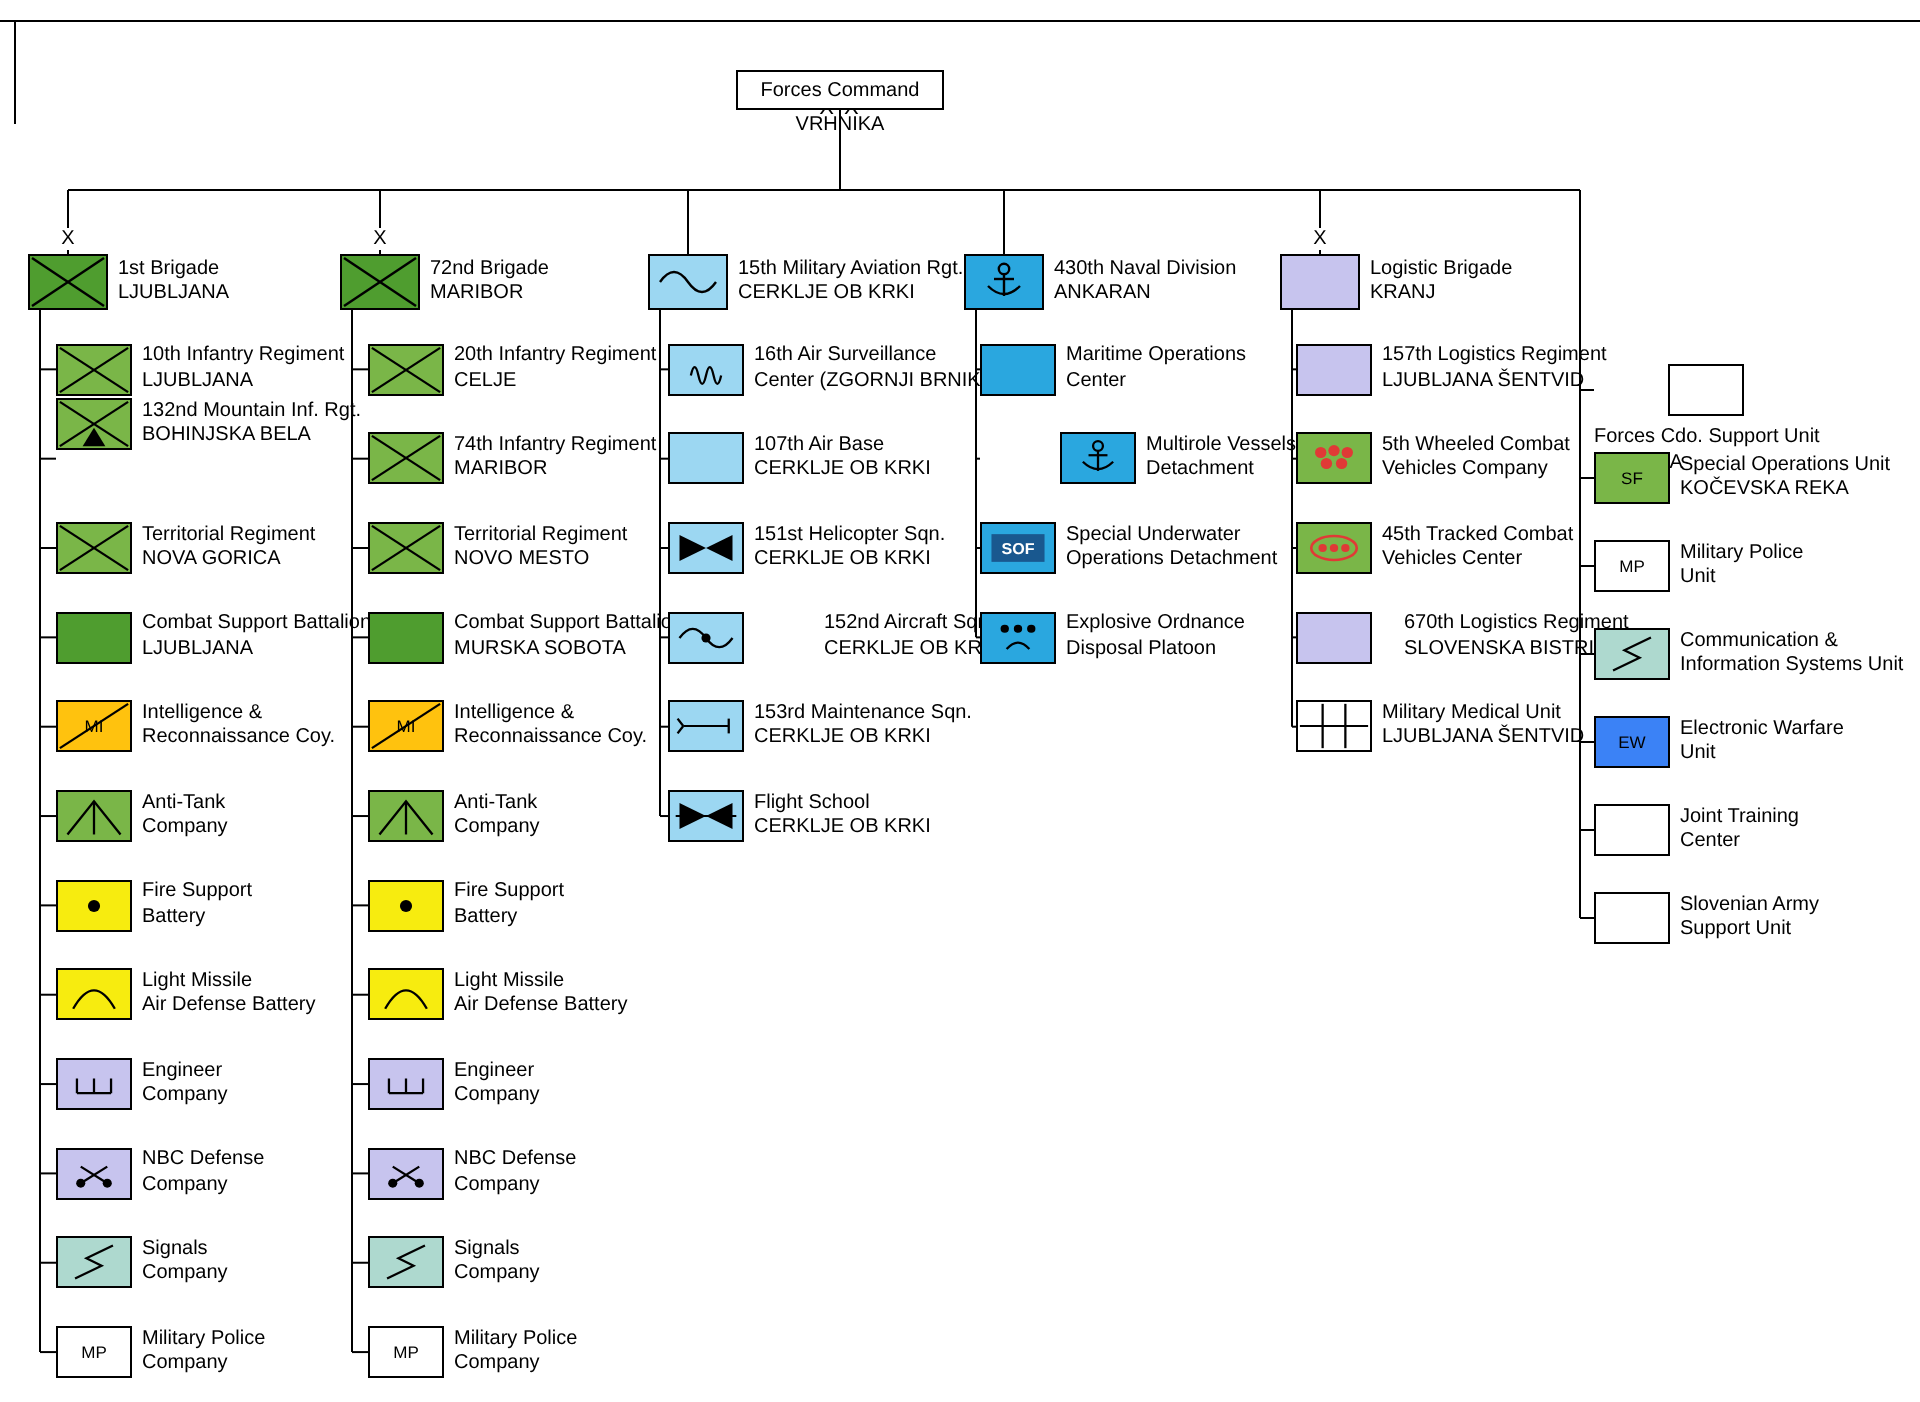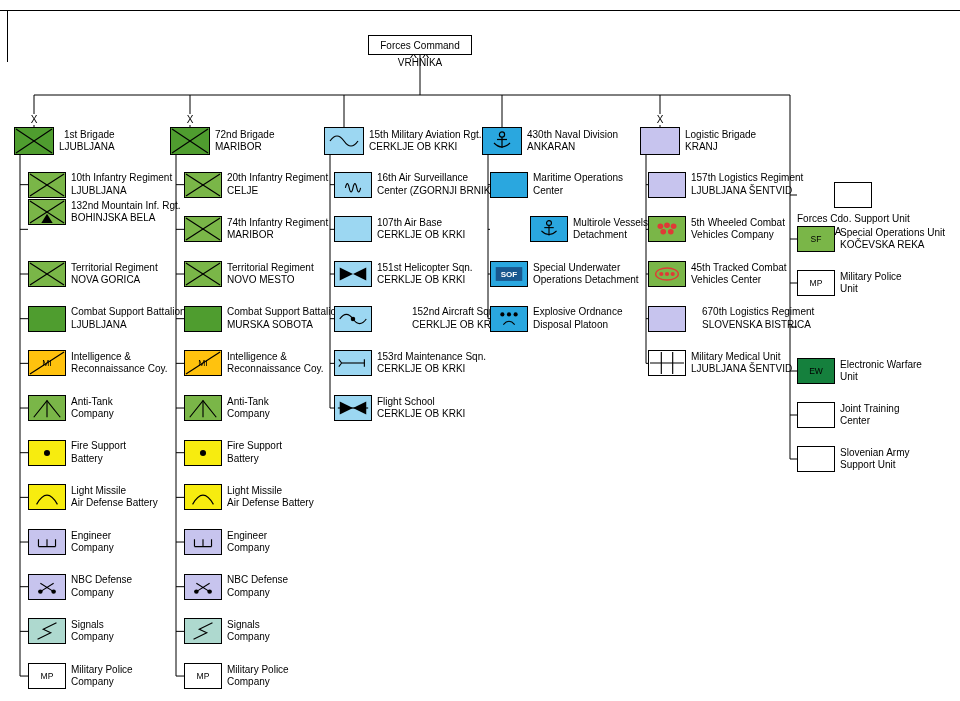--- a/index.html
+++ b/index.html
@@ -84,21 +84,21 @@
       <line x1="790" y1="371" x2="797" y2="371" stroke="#000000" stroke-width="1"></line>
       <line x1="790" y1="415" x2="797" y2="415" stroke="#000000" stroke-width="1"></line>
       <line x1="790" y1="459" x2="797" y2="459" stroke="#000000" stroke-width="1"></line>
     </svg>
   <div class="rootech">X X</div>
   <div class="rootbox">
     <span>Forces Command</span>
   </div>
   <div class="rootloc">VRHNIKA</div>
   <div id="units">
-      <div class="unit" style="left: 14px; top: 127px; height: 28px; text-align: right;">
+      <div class="unit" style="left: 14px; top: 127px; height: 28px;">
         <div class="sym" style="width: 40px; height: 28px; background: rgb(79, 157, 47);">
           <svg viewBox="0 0 38 26" preserveAspectRatio="none">
             <line x1="1" y1="1" x2="37" y2="25" stroke="#000" stroke-width="1.2" fill="none"></line>
             <line x1="1" y1="25" x2="37" y2="1" stroke="#000" stroke-width="1.2" fill="none"></line>
           </svg>
         </div>
         <div class="lbl">
           <div>1st Brigade</div>
           <div>LJUBLJANA</div>
         </div>
@@ -630,22 +630,33 @@
         <div class="sym" style="width: 38px; height: 26px; background: rgb(255, 255, 255);">
           <svg viewBox="0 0 38 26" preserveAspectRatio="none">
             <text x="19" y="16.5" font-family="Liberation Sans,sans-serif" font-size="9" text-anchor="middle" fill="#000">MP</text>
           </svg>
         </div>
         <div class="lbl">
           <div>Military Police</div>
           <div>Unit</div>
         </div>
       </div>
+      <div class="unit" style="left: 797px; top: 314px; height: 26px;">
+        <div class="sym" style="width: 38px; height: 26px; background: rgb(174, 217, 207);">
+          <svg viewBox="0 0 38 26" preserveAspectRatio="none">
+            <polyline points="29,4 15,11 23,15 9,22" stroke="#000" stroke-width="1.2" fill="none"></polyline>
+          </svg>
+        </div>
+        <div class="lbl">
+          <div>Communication &amp;</div>
+          <div>Information Systems Unit</div>
+        </div>
+      </div>
       <div class="unit" style="left: 797px; top: 358px; height: 26px;">
-        <div class="sym" style="width: 38px; height: 26px; background: #15803d;">
+        <div class="sym" style="width: 38px; height: 26px; background: #3b82f6;">
           <svg viewBox="0 0 38 26" preserveAspectRatio="none">
             <text x="19" y="16.5" font-family="Liberation Sans,sans-serif" font-size="9" text-anchor="middle" fill="#000">EW</text>
           </svg>
         </div>
         <div class="lbl">
           <div>Electronic Warfare</div>
           <div>Unit</div>
         </div>
       </div>
       <div class="unit" style="left: 797px; top: 402px; height: 26px;">

